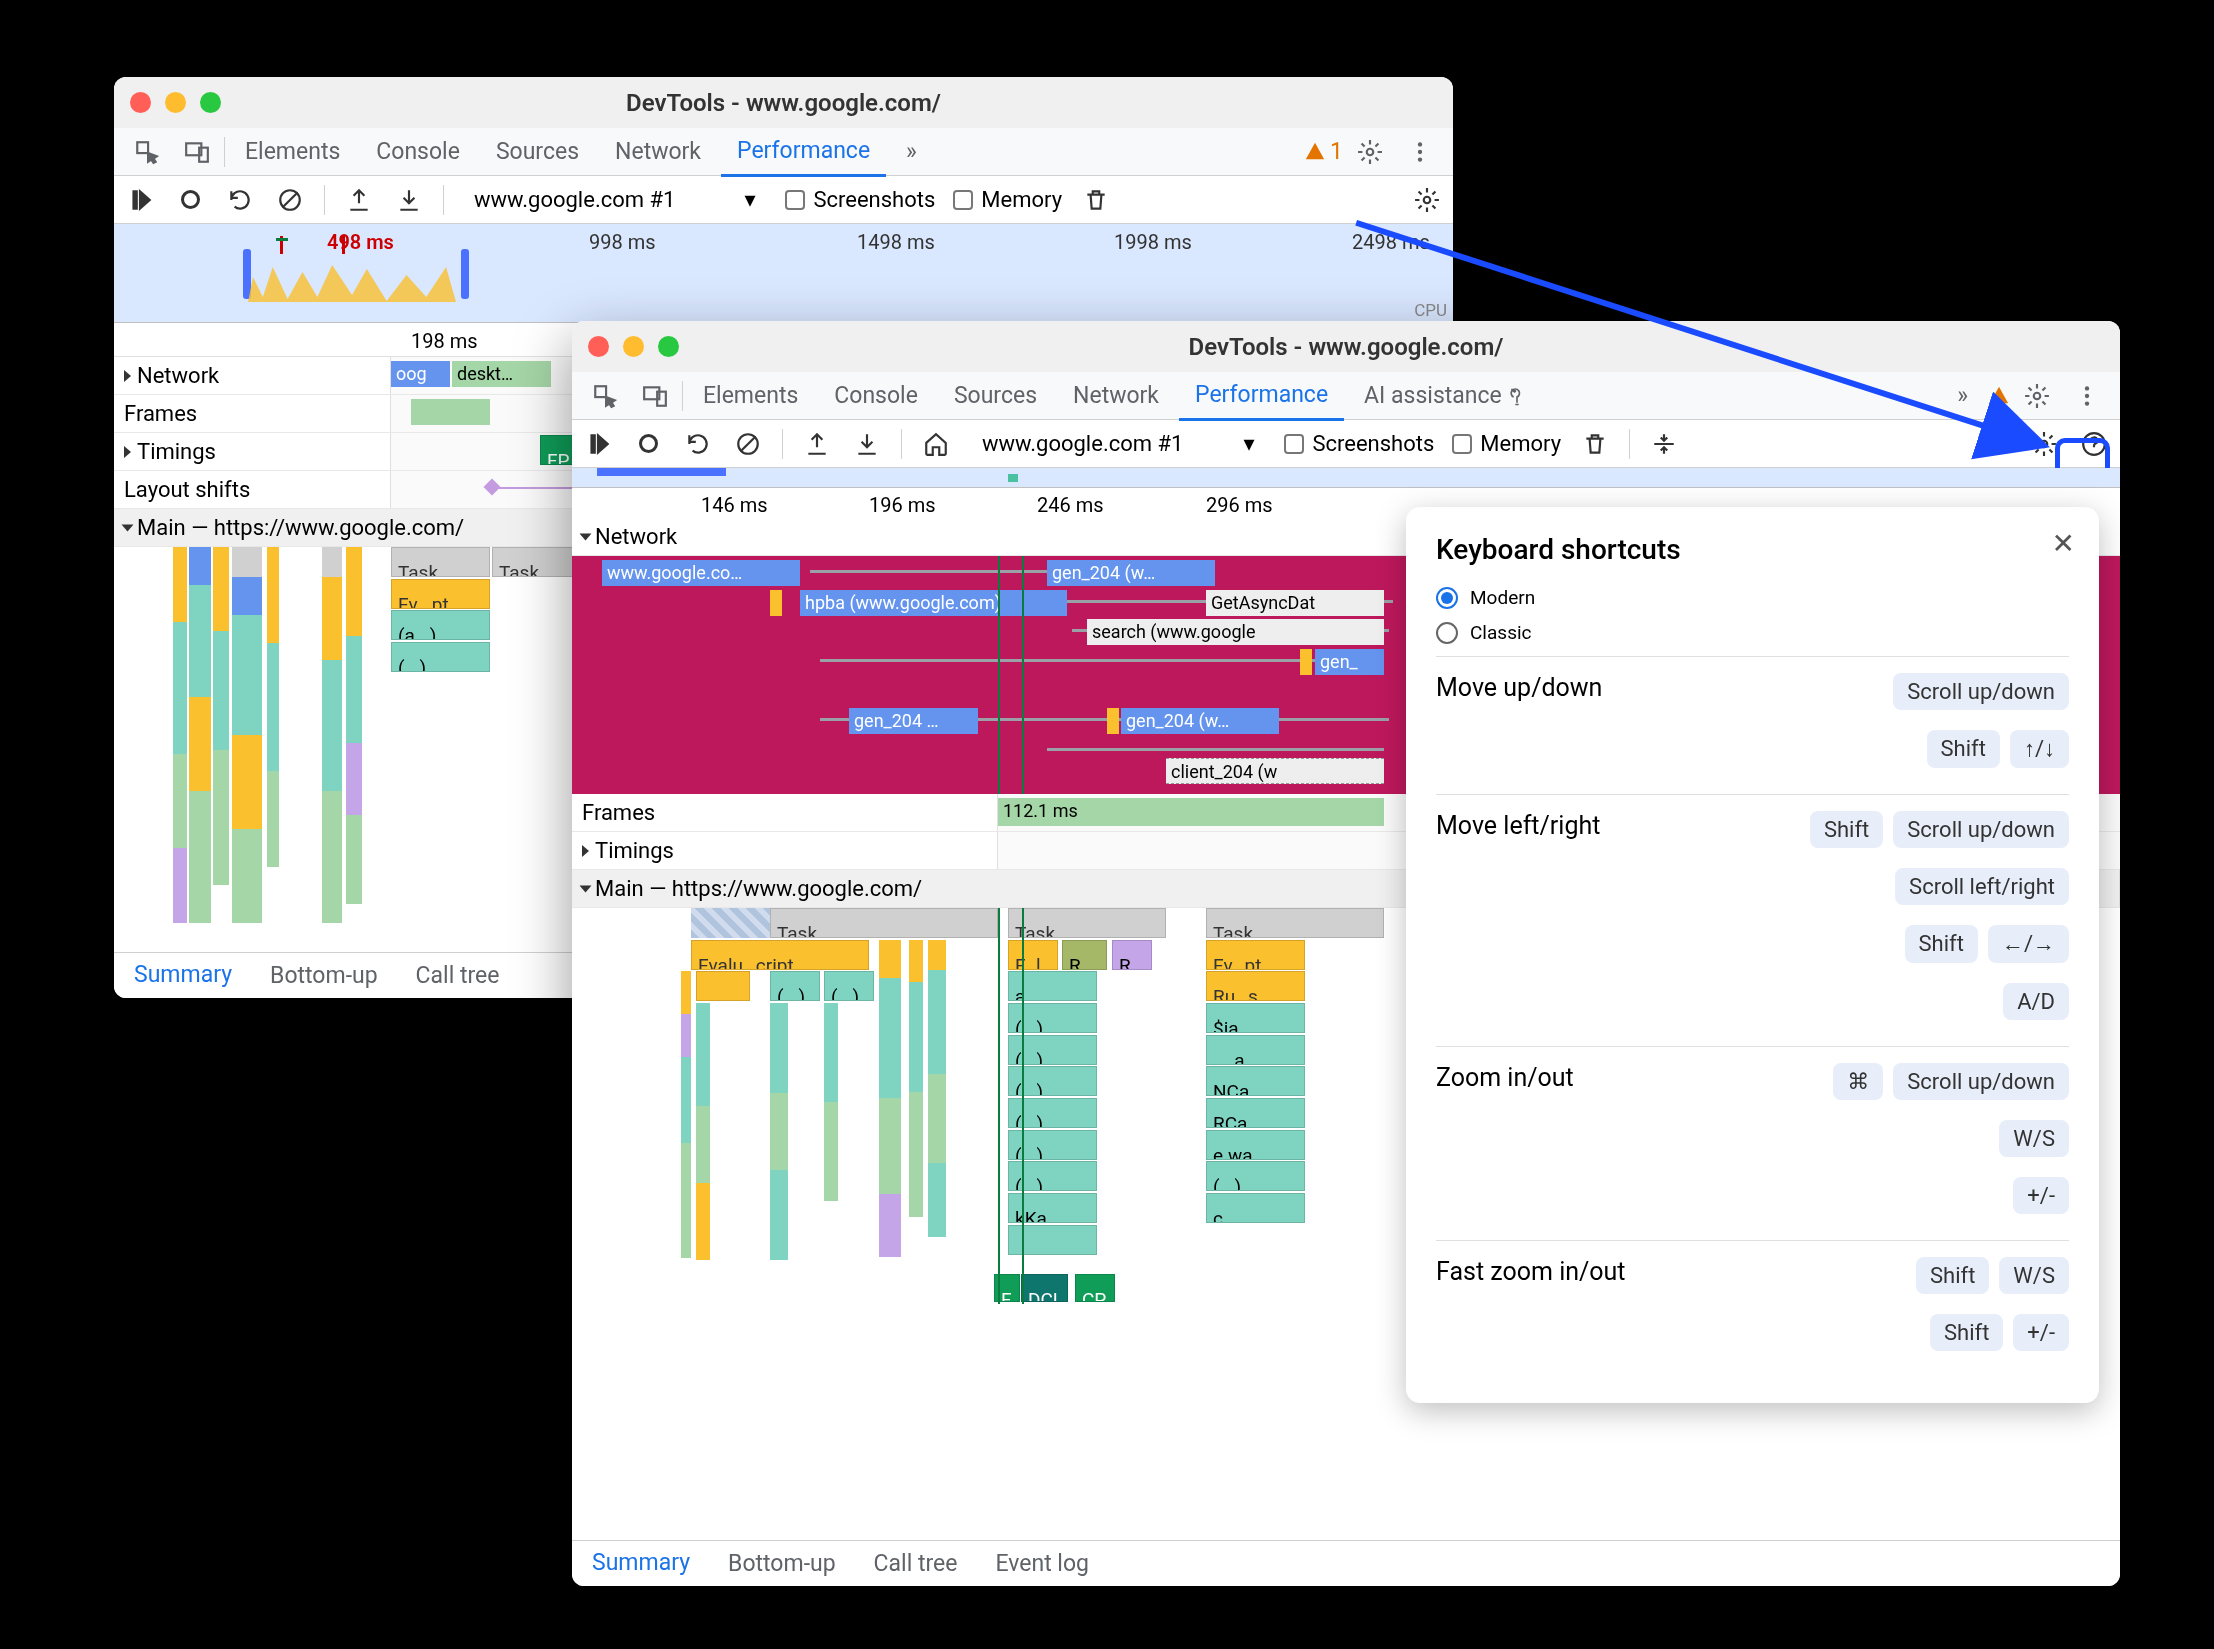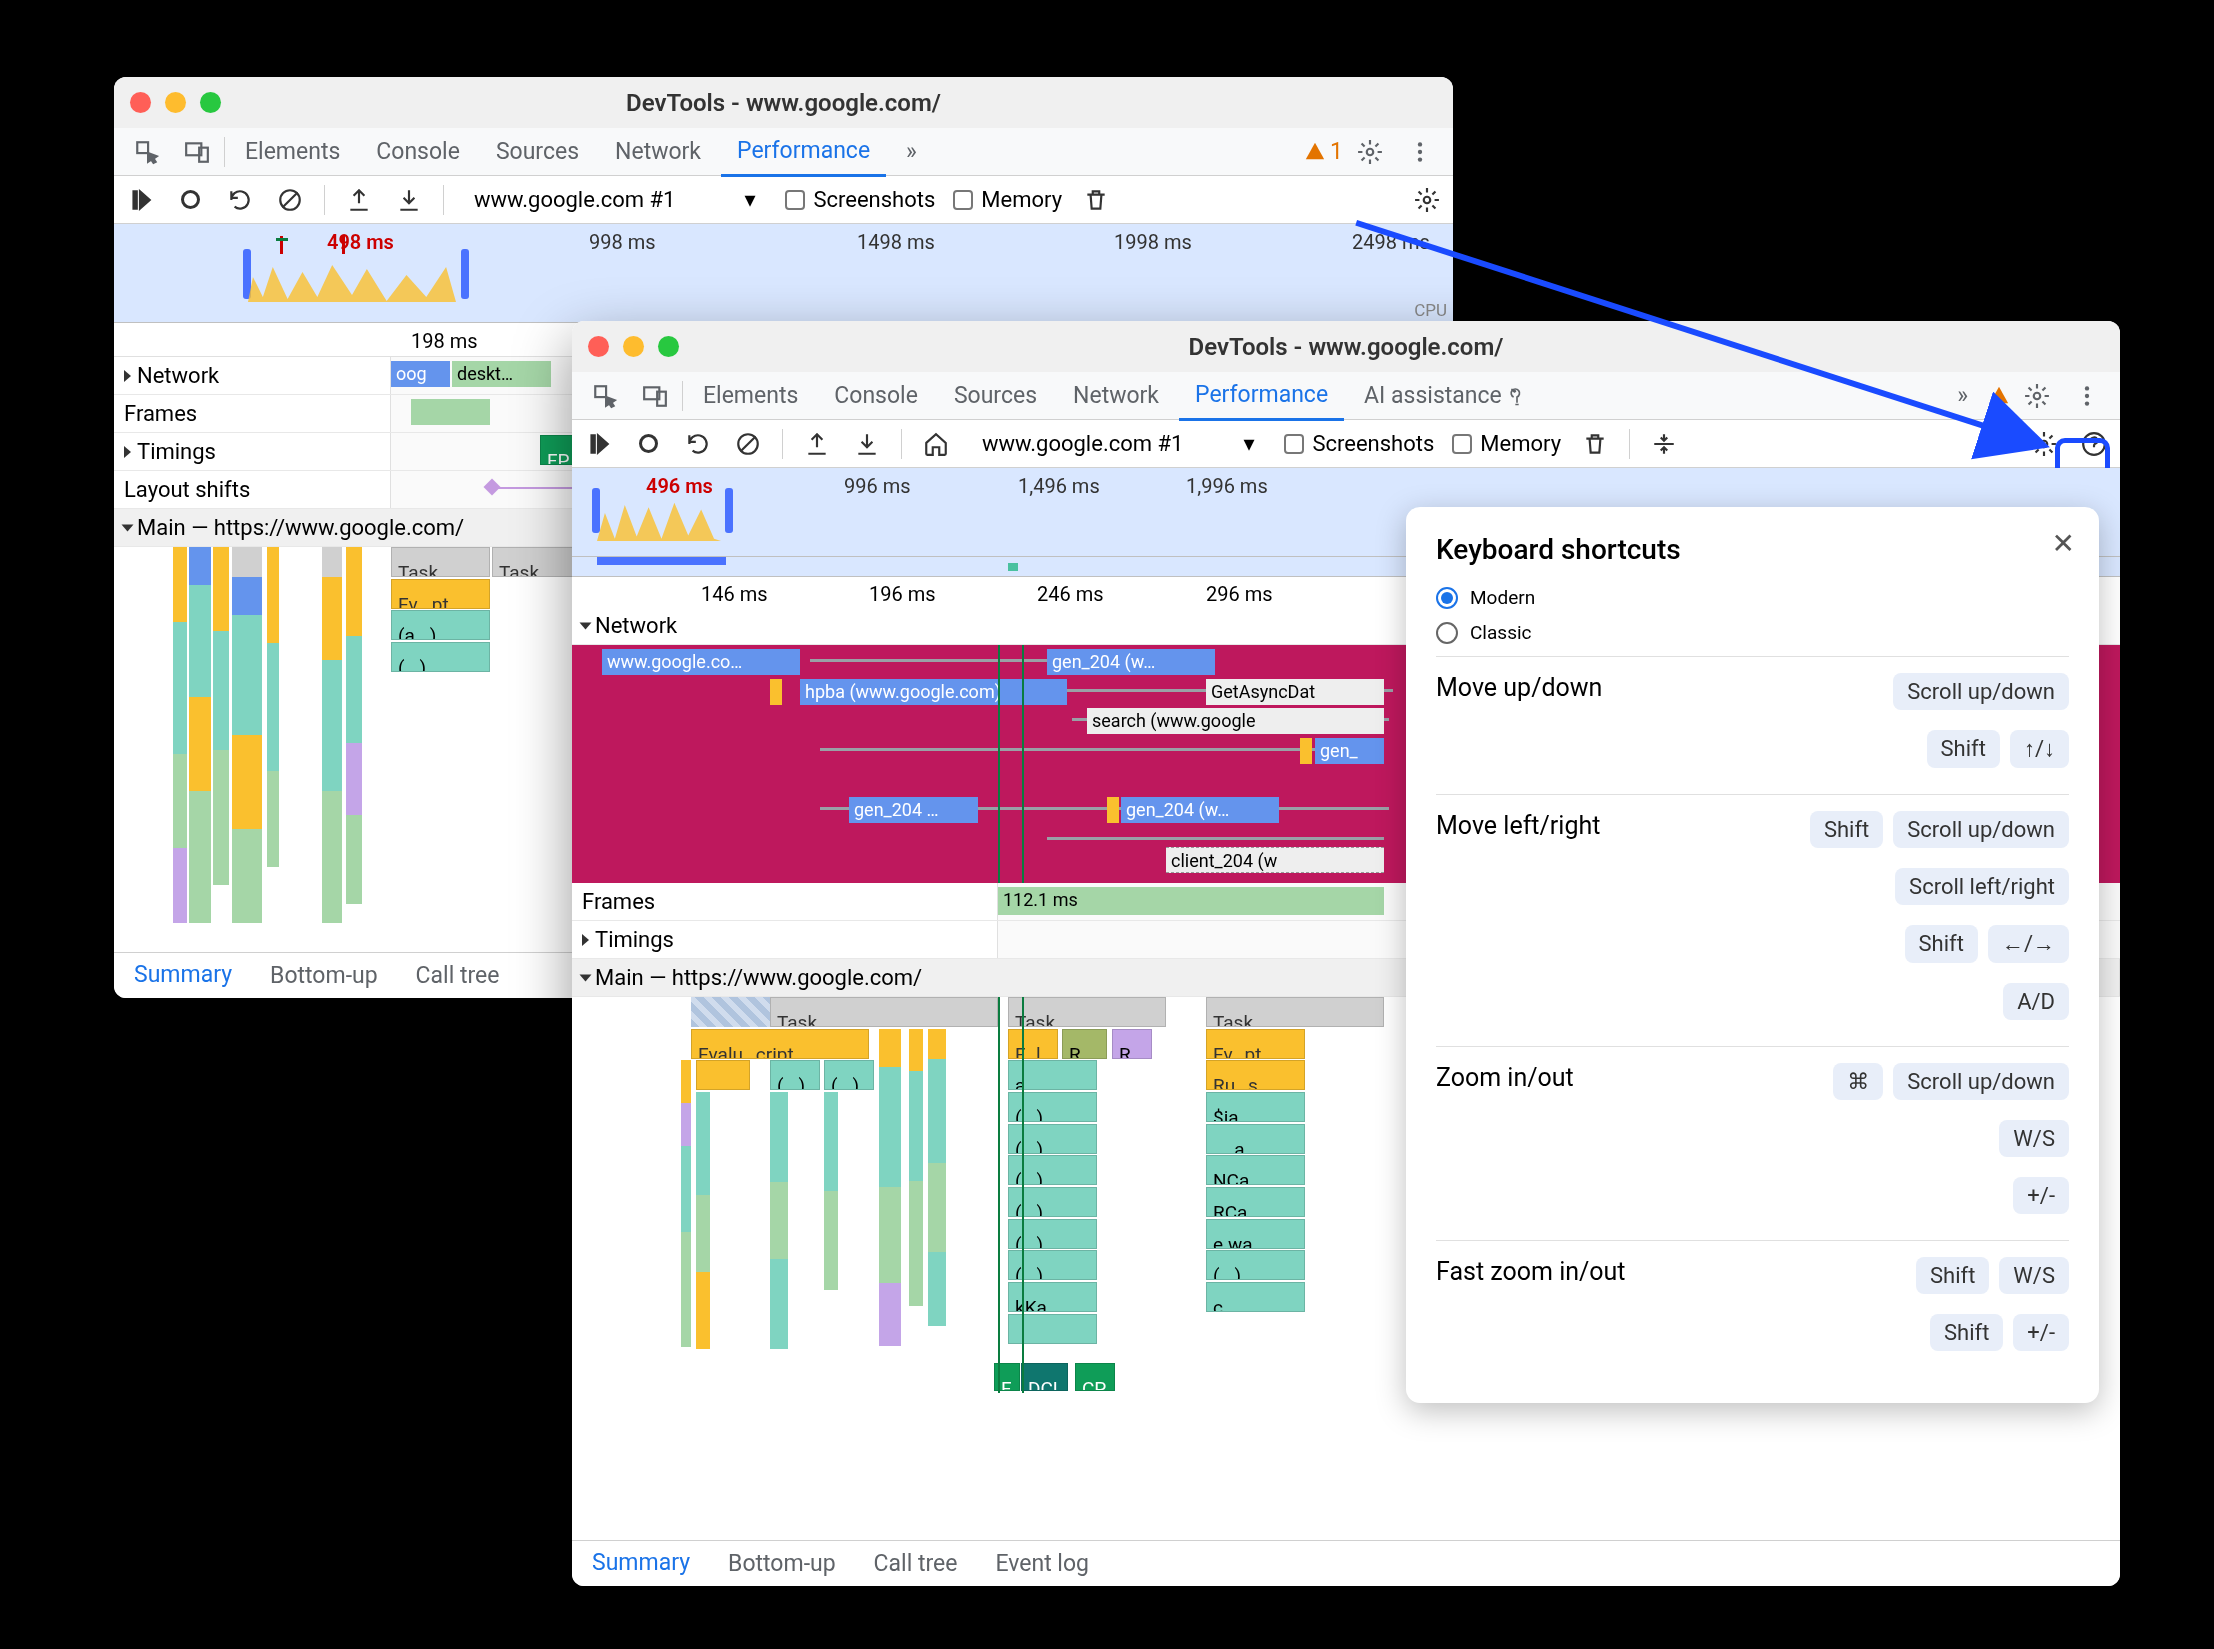--- a/index.html
+++ b/index.html
@@ -395,31 +395,20 @@
       </span>
     <span class="tbtn">
         <svg class="icon" viewBox="0 0 24 24" fill="none" stroke="#333" stroke-width="2">
           <circle cx="12" cy="12" r="10"></circle>
           <path d="M9 9a3 3 0 1 1 4 2.8c-.7.4-1 1-1 1.7V15m0 3h.01"></path>
         </svg>
       </span>
   </div>
   <div class="ringsq" style="left:1483px;top:117px;width:55px;height:50px"></div>
 
-  <div class="overview" style="height:89px">
-    <span class="ov-label" style="left:74px;color:#c00;font-weight:600">496 ms</span>
-    <span class="ov-label" style="left:272px">996 ms</span>
-    <span class="ov-label" style="left:446px">1,496 ms</span>
-    <span class="ov-label" style="left:614px">1,996 ms</span>
-    <div class="handle" style="left:20px;top:20px;height:45px"></div>
-    <div class="handle" style="left:153px;top:20px;height:45px"></div>
-    <svg class="waveform" style="left:25px;width:124px;bottom:15px" viewBox="0 0 125 40" preserveAspectRatio="none">
-        <path class="wave-shape" d="M0 40 L8 15 L18 38 L28 8 L40 36 L52 10 L65 38 L78 6 L92 35 L105 12 L118 38 L125 40 Z"></path>
-      </svg>
-  </div>
   <div style="height:20px;background:#d9e7ff;border-bottom:1px solid #c0c0c0;position:relative">
     <div style="position:absolute;left:25px;width:129px;height:8px;background:#4a72ff;top:0"></div>
     <div style="position:absolute;left:436px;width:10px;height:8px;background:#4ac1a0;top:6px"></div>
   </div>
 
   <div style="height:30px;position:relative;background:#fff;font-size:20px">
     <span style="position:absolute;left:129px;top:5px">146 ms</span>
     <span style="position:absolute;left:297px;top:5px">196 ms</span>
     <span style="position:absolute;left:465px;top:5px">246 ms</span>
     <span style="position:absolute;left:634px;top:5px">296 ms</span>

